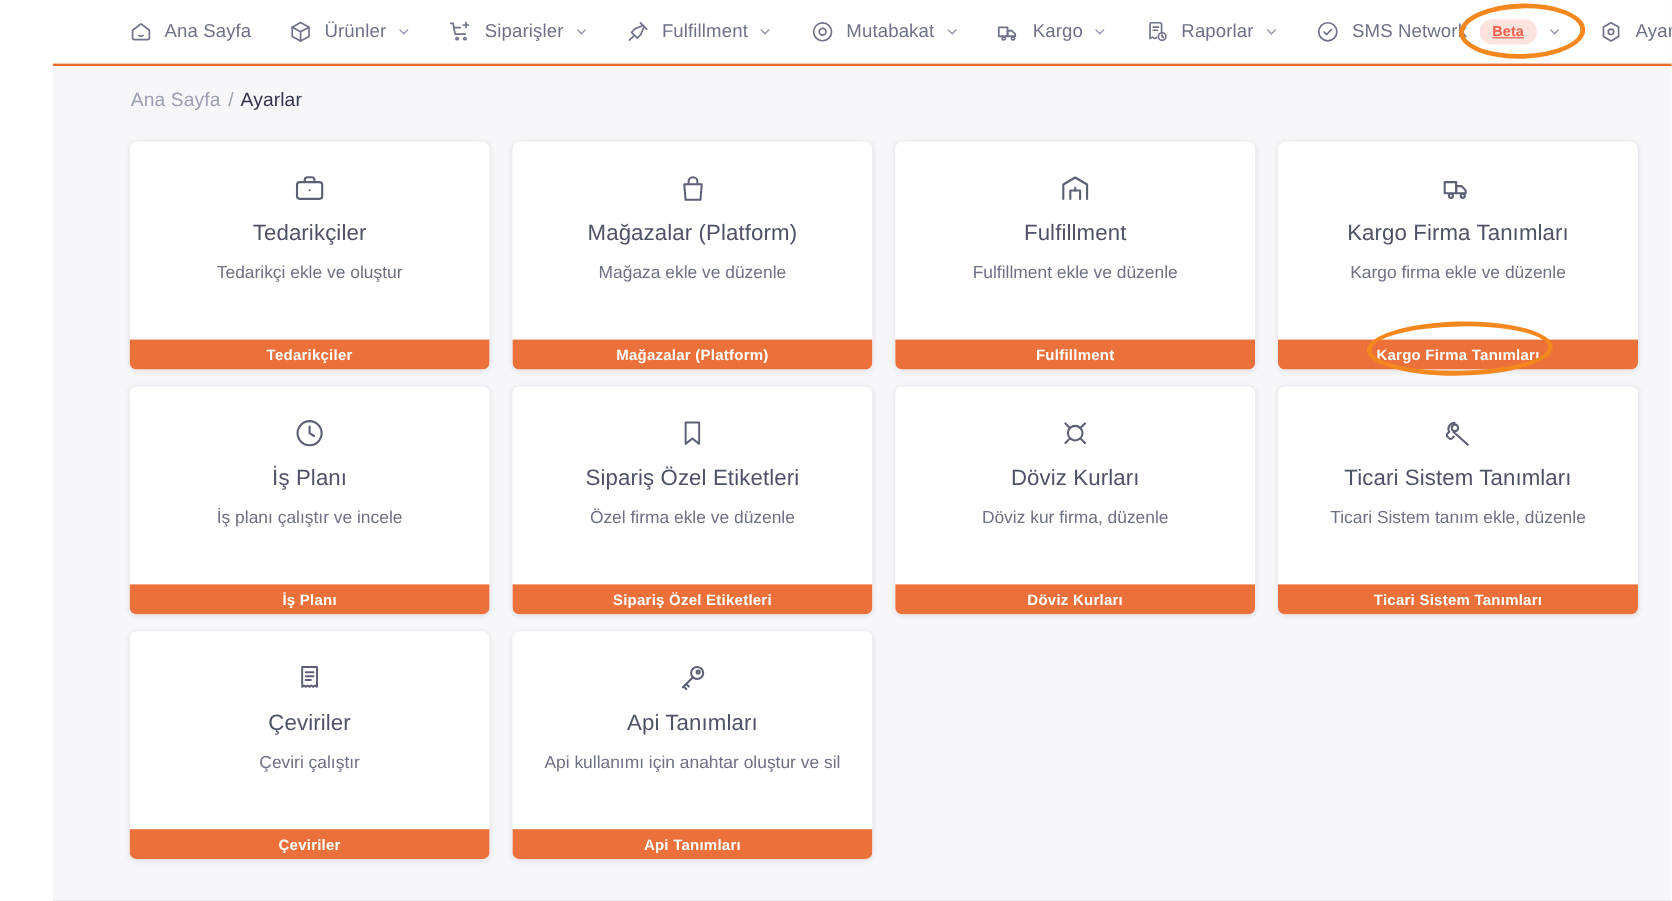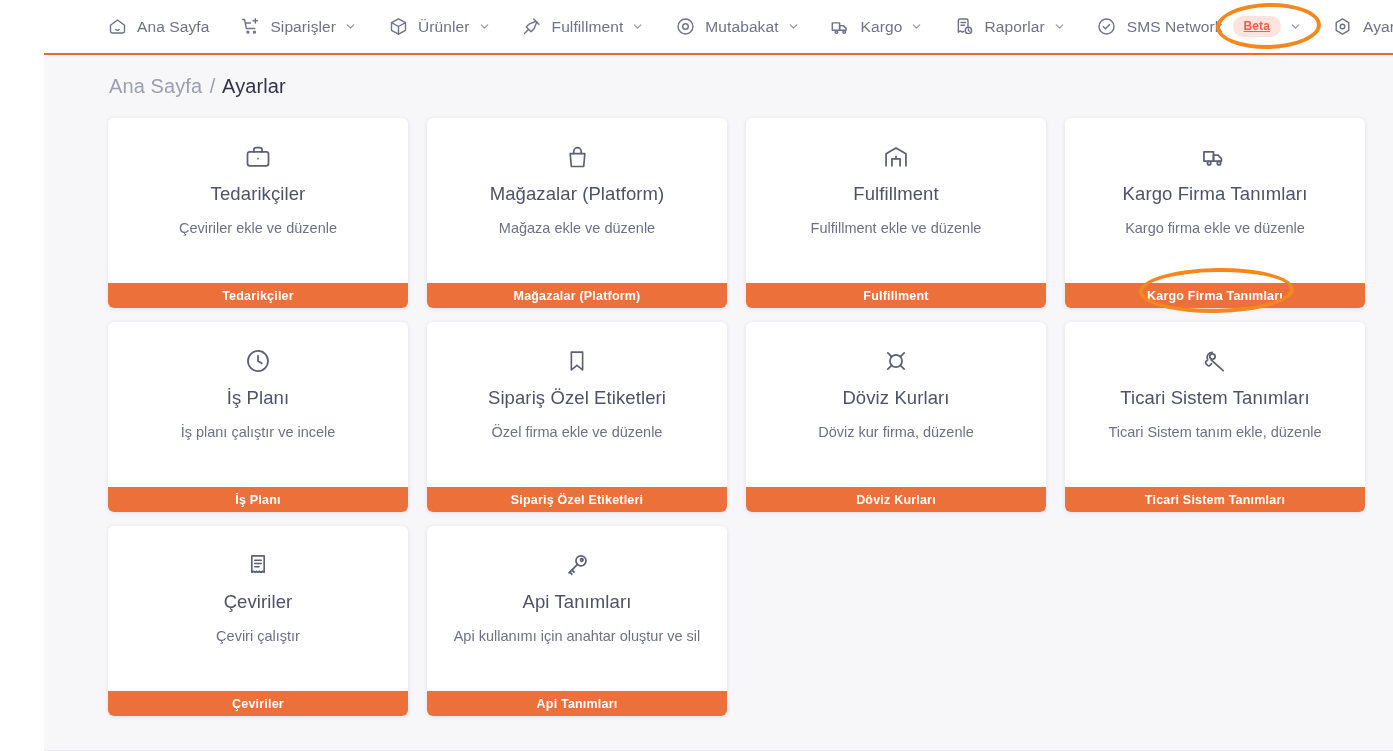--- a/index.html
+++ b/index.html
@@ -74,21 +74,21 @@
     line-height: 1;
     text-decoration: underline;
   }
   .nav-item.last { margin-right: 0; }
 
   
   .breadcrumb {
     position: absolute;
     top: 75px;
     left: 65px;
-    font-size: 20px;
+    font-size: 16px;
     color: #2f3142;
     letter-spacing: .1px;
   }
   .breadcrumb .crumb-link { color: #9b9eb0; }
   .breadcrumb .crumb-sep  { color: #9b9eb0; margin: 0 2px; }
   .breadcrumb .crumb-cur  { color: #32344a; }
 
   
   .grid {
     position: absolute;
@@ -199,53 +199,53 @@
           <path d="M4 10.5 12 4.5l8 6v7a2 2 0 0 1-2 2H6a2 2 0 0 1-2-2z"></path>
           <path d="M10 15.5c1.2 1 2.8 1 4 0"></path>
         </svg>
       </span>
       <span class="nav-label">Ana Sayfa</span>
     </div>
 
     <div class="nav-item">
       <span class="nav-ico">
         <svg width="21" height="21" viewBox="0 0 24 24" fill="none" stroke="currentColor" stroke-width="1.6" stroke-linecap="round" stroke-linejoin="round">
+          <path d="M12 3.2 20 7.6v8.8L12 20.8 4 16.4V7.6z"></path>
+          <path d="M4 7.6 12 12l8-4.4M12 12v8.8"></path>
+        </svg>
+      </span>
+      <span class="nav-label">Ürünler</span>
+      <span class="caret">
+        <svg width="13" height="13" viewBox="0 0 24 24" fill="none" stroke="currentColor" stroke-width="2" stroke-linecap="round" stroke-linejoin="round">
+            <path d="M6 9l6 6 6-6"></path>
+          </svg>
+      </span>
+    </div>
+
+    <div class="nav-item">
+      <span class="nav-ico">
+        <svg width="21" height="21" viewBox="0 0 24 24" fill="none" stroke="currentColor" stroke-width="1.6" stroke-linecap="round" stroke-linejoin="round">
           <path d="M3 4h2.2l2 10.2h9.6"></path>
           <path d="M6.6 8h5.4"></path>
           <path d="M17.5 3v5M15 5.5h5"></path>
           <circle cx="9" cy="18.5" r="1.1"></circle>
             <circle cx="16.5" cy="18.5" r="1.1"></circle>
         </svg>
       </span>
       <span class="nav-label">Siparişler</span>
       <span class="caret">
         <svg width="13" height="13" viewBox="0 0 24 24" fill="none" stroke="currentColor" stroke-width="2" stroke-linecap="round" stroke-linejoin="round">
             <path d="M6 9l6 6 6-6"></path>
           </svg>
       </span>
     </div>
 
     <div class="nav-item">
       <span class="nav-ico">
         <svg width="21" height="21" viewBox="0 0 24 24" fill="none" stroke="currentColor" stroke-width="1.6" stroke-linecap="round" stroke-linejoin="round">
-          <path d="M12 3.2 20 7.6v8.8L12 20.8 4 16.4V7.6z"></path>
-          <path d="M4 7.6 12 12l8-4.4M12 12v8.8"></path>
-        </svg>
-      </span>
-      <span class="nav-label">Ürünler</span>
-      <span class="caret">
-        <svg width="13" height="13" viewBox="0 0 24 24" fill="none" stroke="currentColor" stroke-width="2" stroke-linecap="round" stroke-linejoin="round">
-            <path d="M6 9l6 6 6-6"></path>
-          </svg>
-      </span>
-    </div>
-
-    <div class="nav-item">
-      <span class="nav-ico">
-        <svg width="21" height="21" viewBox="0 0 24 24" fill="none" stroke="currentColor" stroke-width="1.6" stroke-linecap="round" stroke-linejoin="round">
           <path d="M14.5 3.5 20.5 9.5"></path>
           <path d="M16.8 6 9.3 9.2 6 12.5l5.5 5.5 3.3-3.3L18 7.2z"></path>
           <path d="M8.5 15.5 4 20"></path>
         </svg>
       </span>
       <span class="nav-label">Fulfillment</span>
       <span class="caret">
         <svg width="13" height="13" viewBox="0 0 24 24" fill="none" stroke="currentColor" stroke-width="2" stroke-linecap="round" stroke-linejoin="round">
             <path d="M6 9l6 6 6-6"></path>
           </svg>
@@ -339,21 +339,21 @@
 
     <div class="card">
       <div class="card-ico">
         <svg width="28" height="28" viewBox="0 0 24 24" fill="none" stroke="currentColor" stroke-width="1.5" stroke-linecap="round" stroke-linejoin="round">
           <rect x="3" y="7.5" width="18" height="12" rx="2"></rect>
           <path d="M8.5 7.5V6a2 2 0 0 1 2-2h3a2 2 0 0 1 2 2v1.5"></path>
           <path d="M12 13.3h.01"></path>
         </svg>
       </div>
       <div class="card-title">Tedarikçiler</div>
-      <div class="card-desc">Çeviriler ekle ve düzenle</div>
+      <div class="card-desc">Tedarikçi ekle ve oluştur</div>
       <div class="card-btn">Tedarikçiler</div>
     </div>
 
     <div class="card">
       <div class="card-ico">
         <svg width="27" height="27" viewBox="0 0 24 24" fill="none" stroke="currentColor" stroke-width="1.5" stroke-linecap="round" stroke-linejoin="round">
           <path d="M5.5 8.5h13l-1 11.5h-11z"></path>
           <path d="M8.7 8.5V6.6a3.3 3.3 0 0 1 6.6 0v1.9"></path>
         </svg>
       </div>

